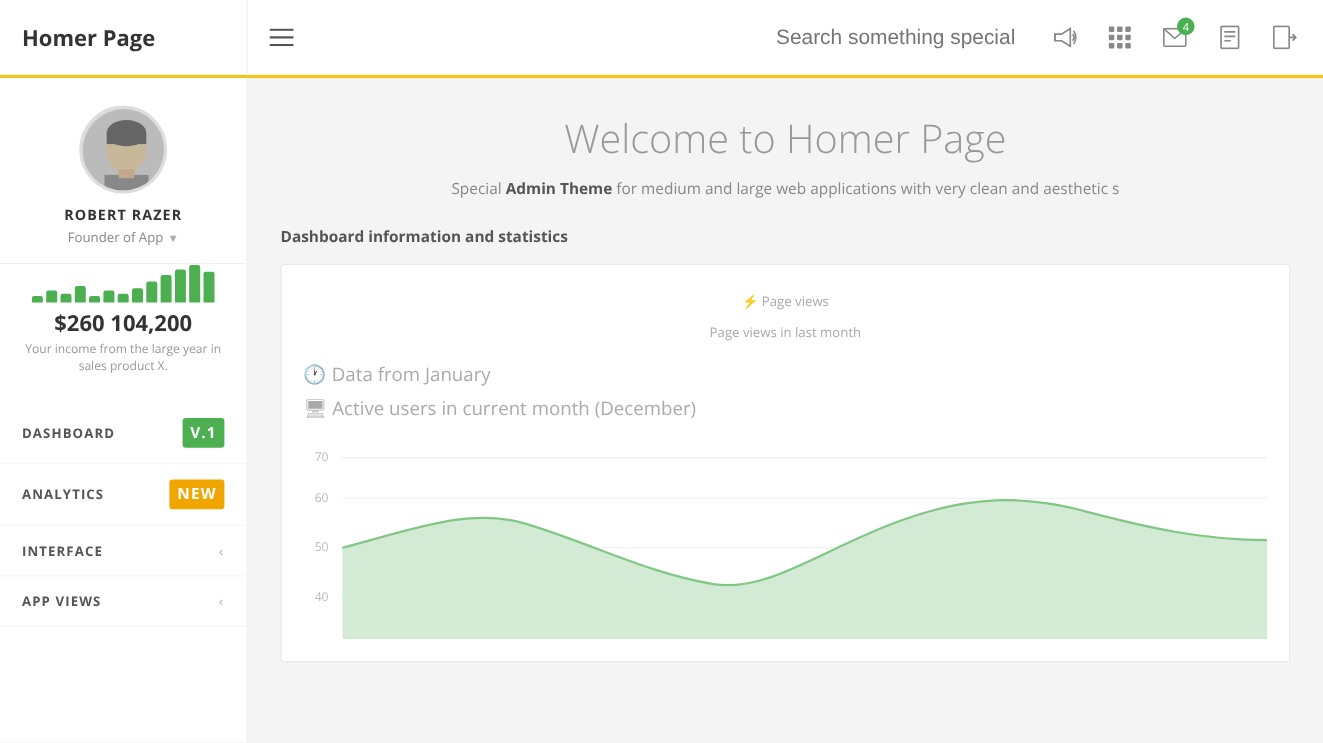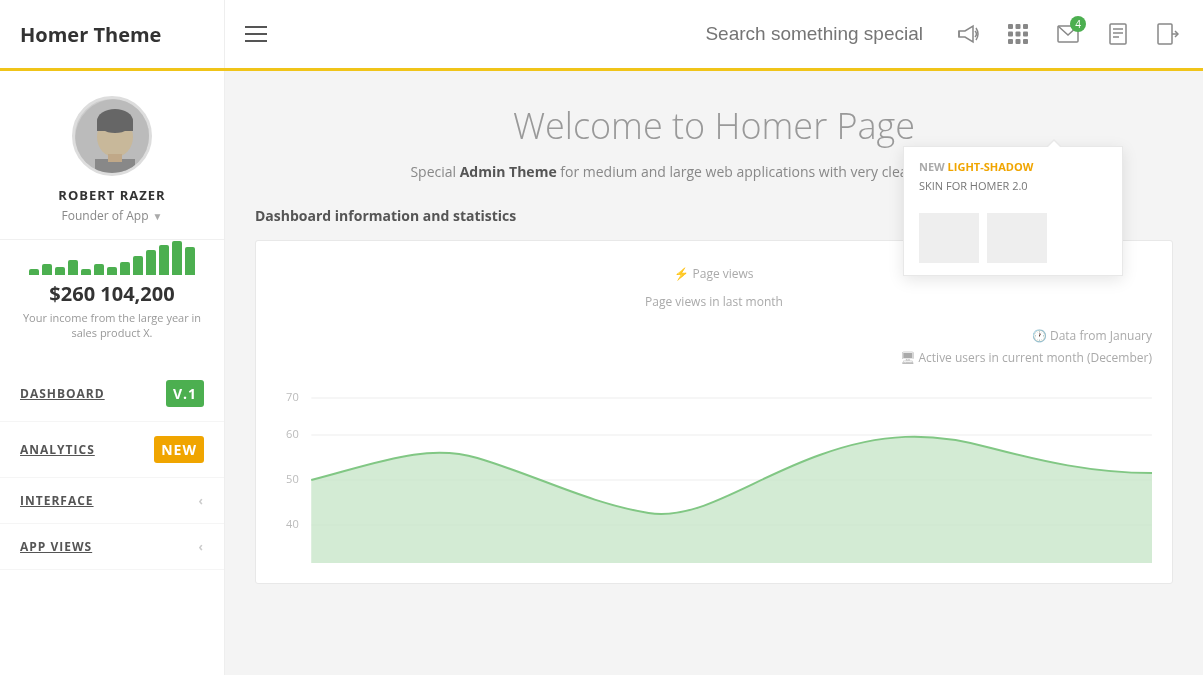--- a/index.html
+++ b/index.html
@@ -164,21 +164,21 @@
       justify-content: space-between;
       padding: 14px 20px;
       border-bottom: 1px solid #f5f5f5;
       cursor: pointer;
       color: #555;
       font-size: 12px;
       font-weight: 700;
       letter-spacing: 1px;
       text-transform: uppercase;
     }
-    .nav-item-left { display: flex; align-items: center; gap: 8px; text-decoration: underline; }
+    .nav-item-left { display: flex; align-items: center; gap: 8px; }
     .nav-badge {
       padding: 4px 7px;
       border-radius: 3px;
       font-size: 14px;
       font-weight: 700;
       color: #fff;
     }
     .badge-green { background: #4caf50; }
     .badge-orange { background: #f0a500; }
     .nav-chevron { font-size: 12px; color: #ccc; }
@@ -235,22 +235,22 @@
       text-align: center;
       margin: 10px 0 5px;
     }
     .page-views-sub {
       font-size: 12px;
       color: #aaa;
       text-align: center;
       margin-bottom: 15px;
     }
     .chart-info {
-      text-align: right;
-      font-size: 12px;
+      text-align: left;
+      font-size: 17px;
       color: #aaa;
       margin-bottom: 15px;
       line-height: 1.8;
     }
     .chart-area {
       width: 100%;
       height: 180px;
       position: relative;
     }
 
@@ -294,21 +294,21 @@
       border-left: 7px solid transparent;
       border-right: 7px solid transparent;
       border-bottom: 7px solid #fff;
     }
   </style>
 </head>
 <body>
 
 <nav class="navbar">
   <div class="navbar-brand">
-    <span>Homer Theme</span>
+    <span>Homer Page</span>
   </div>
   <div class="navbar-toggle">
     <svg width="22" height="16" viewBox="0 0 22 16">
         <rect y="0" width="22" height="2" fill="#555"></rect>
         <rect y="7" width="22" height="2" fill="#555"></rect>
         <rect y="14" width="22" height="2" fill="#555"></rect>
       </svg>
   </div>
   <div class="navbar-search">
     <input type="text" placeholder="Search something special" style="">
@@ -472,27 +472,14 @@
           <line x1="35" y1="52" x2="870" y2="52" stroke="#eee" stroke-width="1"></line>
           <line x1="35" y1="97" x2="870" y2="97" stroke="#eee" stroke-width="1"></line>
           <line x1="35" y1="142" x2="870" y2="142" stroke="#eee" stroke-width="1"></line>
 
           <path d="M35,97 C100,80 150,60 200,75 C260,93 310,120 370,130 C420,138 470,97 540,72 C600,50 650,48 710,65 C760,78 810,90 870,90 L870,180 L35,180 Z" fill="#c8e6c9" stroke="none" opacity="0.8"></path>
           <path d="M35,97 C100,80 150,60 200,75 C260,93 310,120 370,130 C420,138 470,97 540,72 C600,50 650,48 710,65 C760,78 810,90 870,90" fill="none" stroke="#81c784" stroke-width="2"></path>
         </svg>
       </div>
     </div>
 
-    <div class="notification-popup">
-      <div class="notif-arrow"></div>
-      <div class="notif-arrow-inner"></div>
-      <div class="notif-new">
-        <span>NEW</span>
-        <span class="light-shadow">LIGHT-SHADOW</span>
-      </div>
-      <div class="notif-skin">SKIN FOR HOMER 2.0</div>
-      <div style="display:flex; gap: 8px; margin-top:10px;">
-        <div class="notif-image-placeholder"></div>
-        <div class="notif-image-placeholder"></div>
-      </div>
-    </div>
   </main>
 </div>
 
 </body></html>

